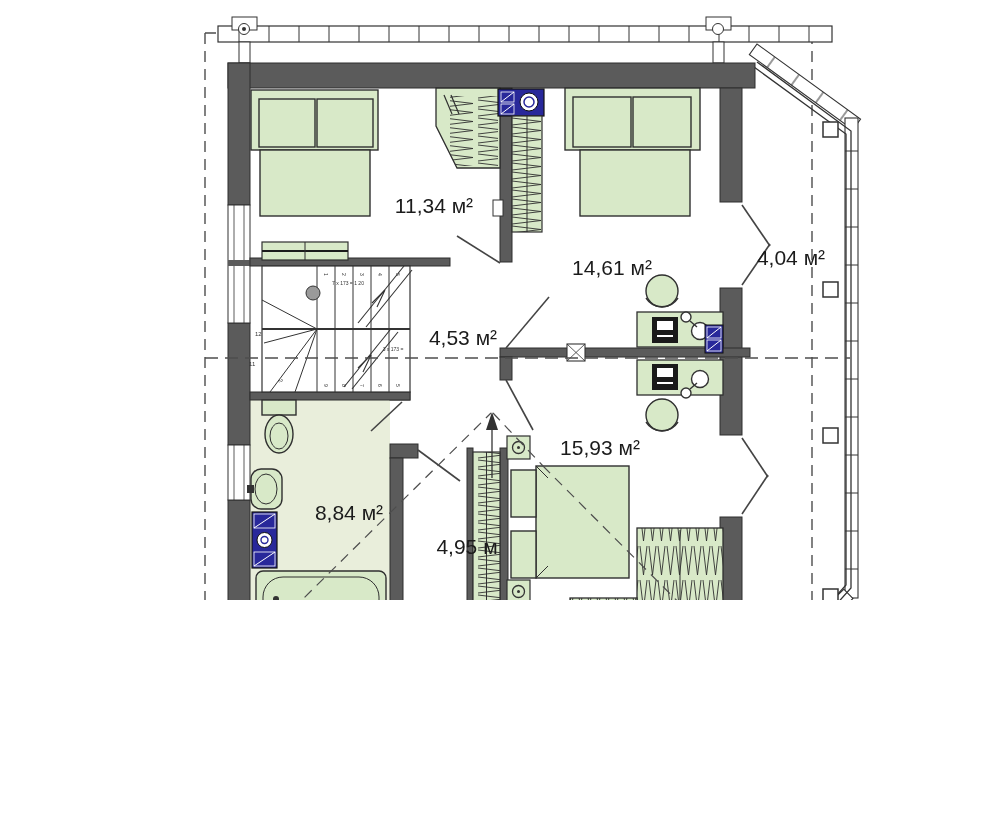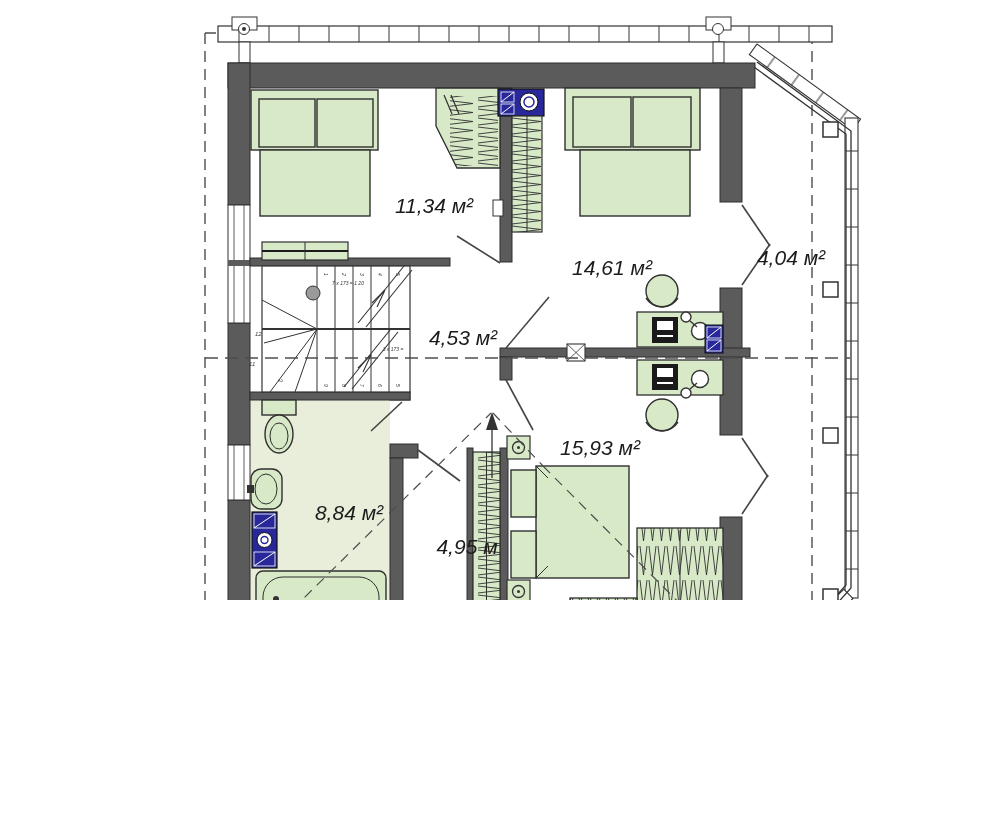--- a/index.html
+++ b/index.html
@@ -1,16 +1,16 @@
 <!DOCTYPE html>
 <html><head>
 <meta charset="utf-8">
 <style>
   html,body{margin:0;padding:0;background:#ffffff;}
-  .plan{position:relative;width:1000px;height:600px;font-family:"Liberation Sans",sans-serif;font-style:italic;}
+  .plan{position:relative;width:1000px;height:600px;font-family:"Liberation Sans",sans-serif;}
   svg{display:block;}
   text{fill:#1b1b1b;}
   .room-label{font-size:21px;}
   .tiny{font-size:5px;fill:#333;}
   .winder-num{font-size:6px;fill:#333;}
 </style>
 </head>
 <body>
 
 <div class="plan">

